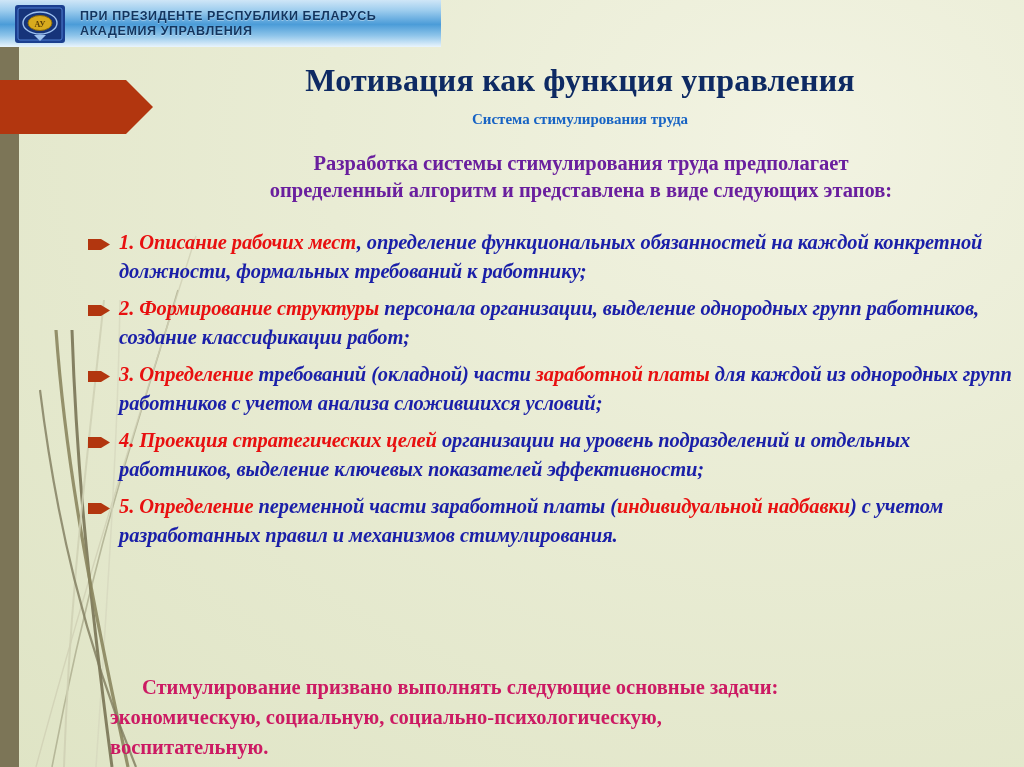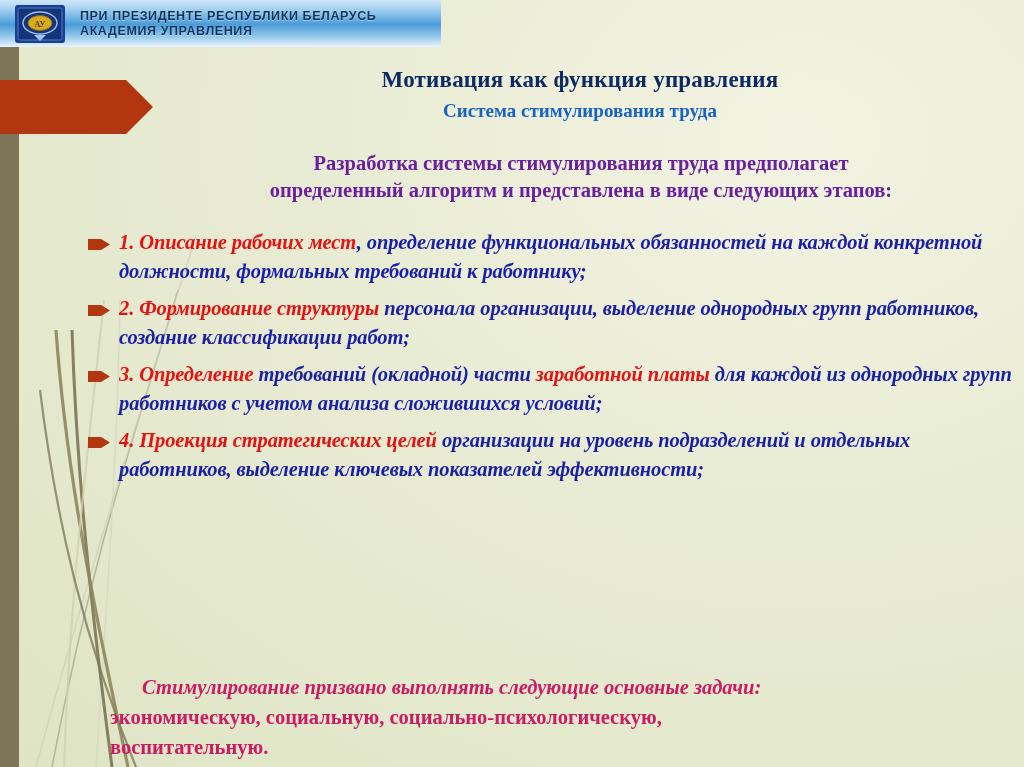--- a/index.html
+++ b/index.html
@@ -87,30 +87,30 @@
   .title-block {
     position: absolute;
     left: 150px;
     top: 64px;
     width: 860px;
     text-align: center;
   }
   .slide-title {
     color: #0e2a63;
     font-weight: bold;
-    font-size: 23px;
+    font-size: 32px;
     line-height: 32px;
     letter-spacing: 0.2px;
   }
   .slide-subtitle {
     color: #1763c4;
     font-weight: bold;
-    font-size: 19px;
+    font-size: 15px;
     line-height: 26px;
-    margin-top: 2px;
+    margin-top: 10px;
   }
 
   
   .intro {
     position: absolute;
     left: 150px;
     top: 150px;
     width: 862px;
     text-align: center;
     color: #6a1f9e;
@@ -153,21 +153,21 @@
   .closing {
     position: absolute;
     left: 110px;
     top: 672px;
     width: 905px;
     color: #cc1a63;
     font-weight: bold;
     font-size: 20.5px;
     line-height: 30px;
   }
-  .closing .first-line { text-indent: 32px; font-style: italic; }
+  .closing .first-line { text-indent: 32px; }
 </style>
 </head>
 <body>
 
 <div class="slide">
 
   <svg class="grass-layer" viewBox="0 0 240 767" preserveAspectRatio="none">
     <path d="M178 290 C 140 420, 95 540, 52 767" stroke="#a8a88a" stroke-width="1.6" fill="none" opacity="0.75"></path>
     <path d="M196 236 C 150 380, 92 560, 36 767" stroke="#cfd0b4" stroke-width="1.4" fill="none" opacity="0.8"></path>
     <path d="M120 300 C 118 430, 110 560, 96 767" stroke="#d6d7bd" stroke-width="1.5" fill="none" opacity="0.75"></path>
@@ -228,20 +228,26 @@
             <path d="M0 1 L13 1 L22 6.5 L13 12 L0 12 Z" fill="#b2360f"></path>
           </svg></span>
         <div class="bullet-text"><span class="hl"> 3. Определение</span><span> требований (окладной) части </span><span class="hl">заработной платы</span><span> для каждой из однородных групп работников с учетом анализа сложившихся условий;</span></div>
       </div>
       <div class="bullet-row">
         <span class="bullet-marker"><svg width="22" height="13" viewBox="0 0 22 13">
             <path d="M0 1 L13 1 L22 6.5 L13 12 L0 12 Z" fill="#b2360f"></path>
           </svg></span>
         <div class="bullet-text"><span class="hl"> 4. Проекция стратегических целей</span><span> организации на уровень подразделений и отдельных работников, выделение ключевых показателей эффективности;</span></div>
       </div>
+      <div class="bullet-row">
+        <span class="bullet-marker"><svg width="22" height="13" viewBox="0 0 22 13">
+            <path d="M0 1 L13 1 L22 6.5 L13 12 L0 12 Z" fill="#b2360f"></path>
+          </svg></span>
+        <div class="bullet-text"><span class="hl"> 5. Определение</span><span> переменной части заработной платы (</span><span class="hl">индивидуальной надбавки</span><span>) с учетом разработанных правил и механизмов стимулирования.</span></div>
+      </div>
     </div>
 
   <div class="closing">
     <div class="first-line">Стимулирование призвано выполнять следующие основные задачи:</div>
     <div>экономическую, социальную, социально-психологическую,</div>
     <div>воспитательную.</div>
   </div>
 
 </div>
 

